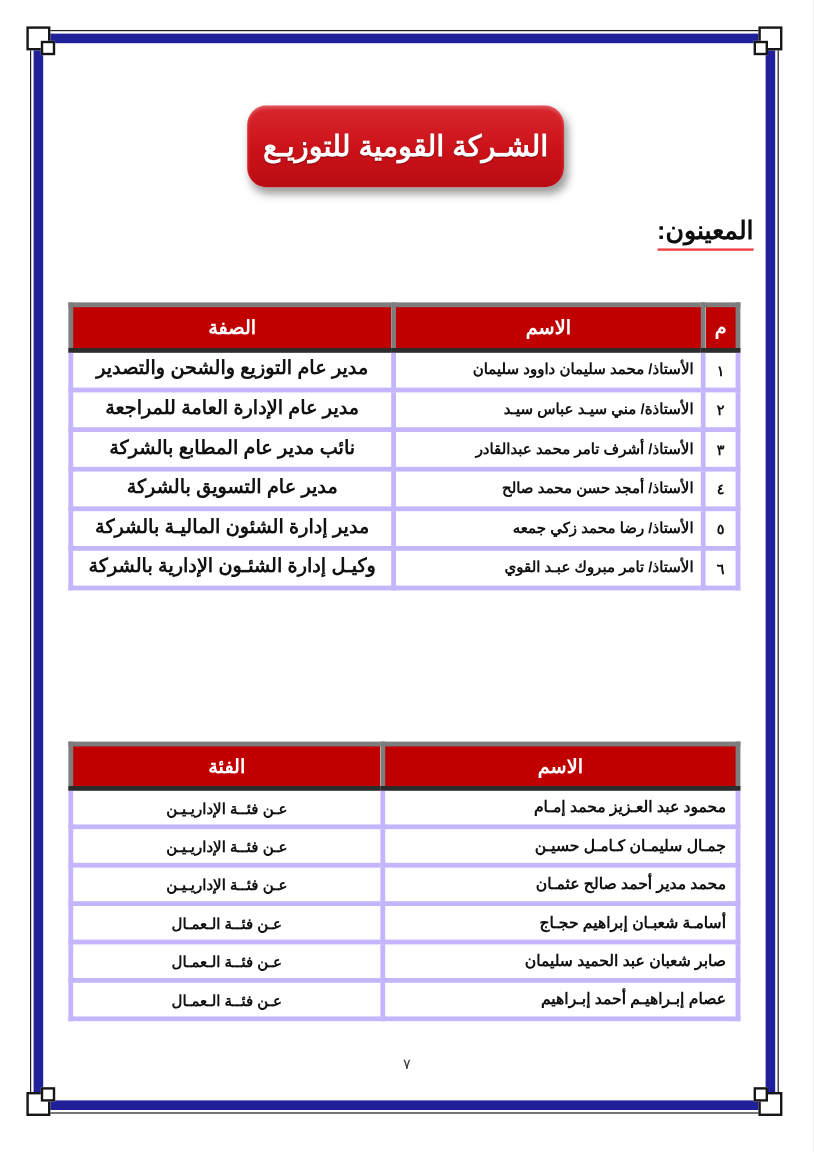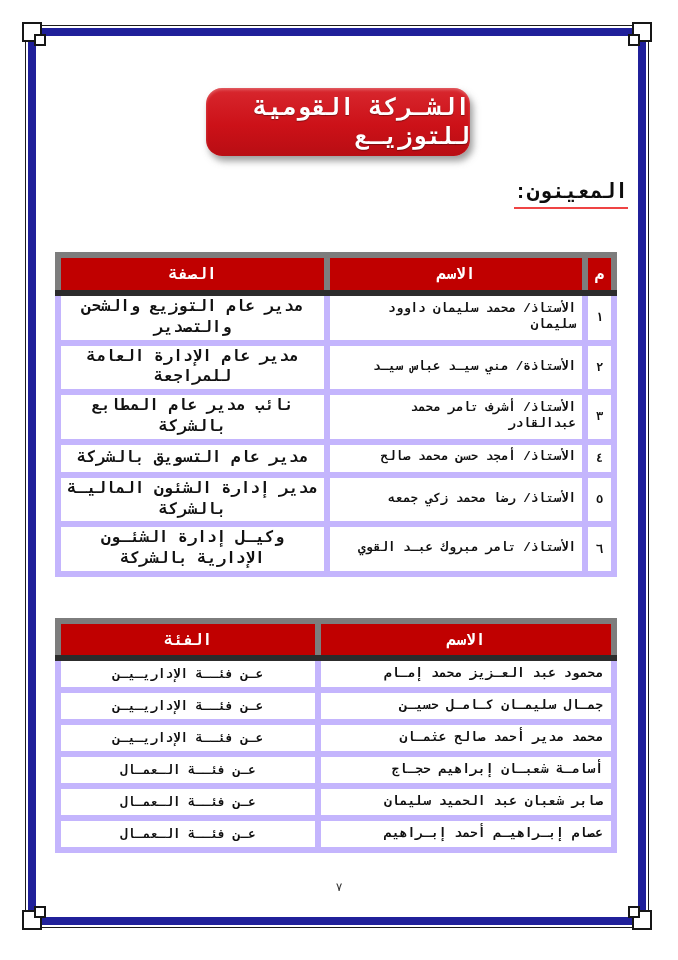--- a/index.html
+++ b/index.html
@@ -1,18 +1,18 @@
 <!DOCTYPE html>
 <html lang="ar" dir="rtl"><head>
 <meta charset="utf-8">
 <style>
   html,body{margin:0;padding:0;background:#e9e9e9;}
   .page{
     position:relative;width:678px;height:960px;background:#ffffff;
-    font-family:Liberation Mono, monospace;overflow:hidden;margin:0 auto;
+    font-family:Liberation Sans, sans-serif;overflow:hidden;margin:0 auto;
     direction:rtl;
   }
   
   .frame-thin{
     position:absolute;left:25px;top:25px;right:29px;bottom:32px;
     border:1px solid #1c1c1c;pointer-events:none;
   }
   .frame-band{
     position:absolute;left:28px;top:28px;right:32px;bottom:35px;
     border:8px solid #20209a;pointer-events:none;
@@ -43,21 +43,21 @@
   .heading-elected{top:551px;}
   
   .tbl-wrap{position:absolute;left:61px;width:556px;}
   .tbl-appointed{top:252px;}
   .tbl-elected{top:618px;}
   table{
     width:100%;border-collapse:collapse;table-layout:fixed;direction:rtl;
     background:#fff;
   }
   th,td{
-    border:6px solid #c4b5fd;box-sizing:border-box;
+    border:4px solid #c4b5fd;box-sizing:border-box;
     font-weight:bold;color:#111;overflow:hidden;
   }
   th{
     background:#c00000;color:#ffffff;font-size:16px;text-align:center;
     border-color:#7d7d7d;border-bottom-color:#2c2c2c;
   }
   .tbl-appointed th{height:38px;}
   .tbl-appointed td{height:33px;}
   .tbl-elected th{height:37px;}
   .tbl-elected td{height:32px;}

